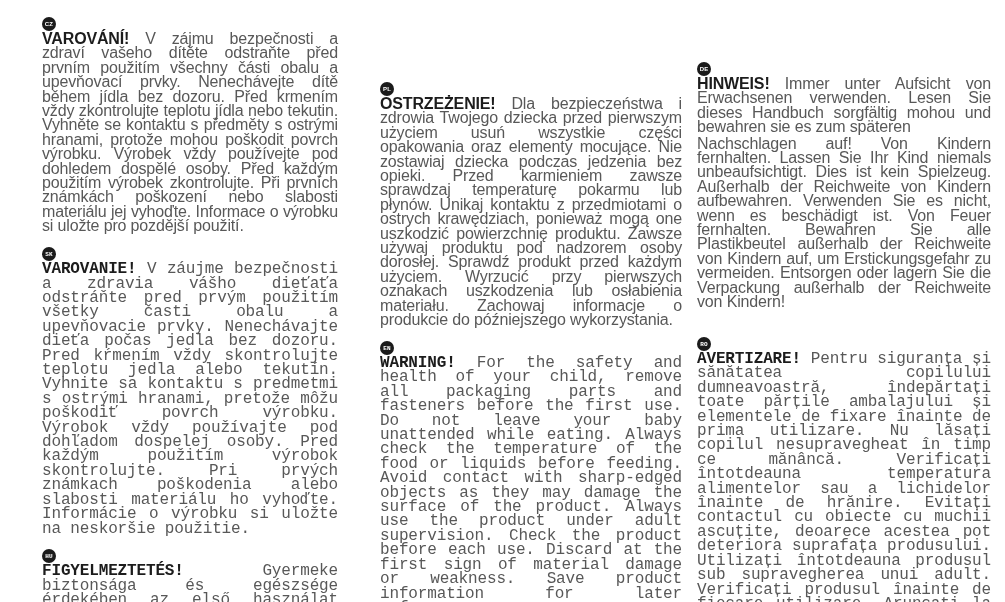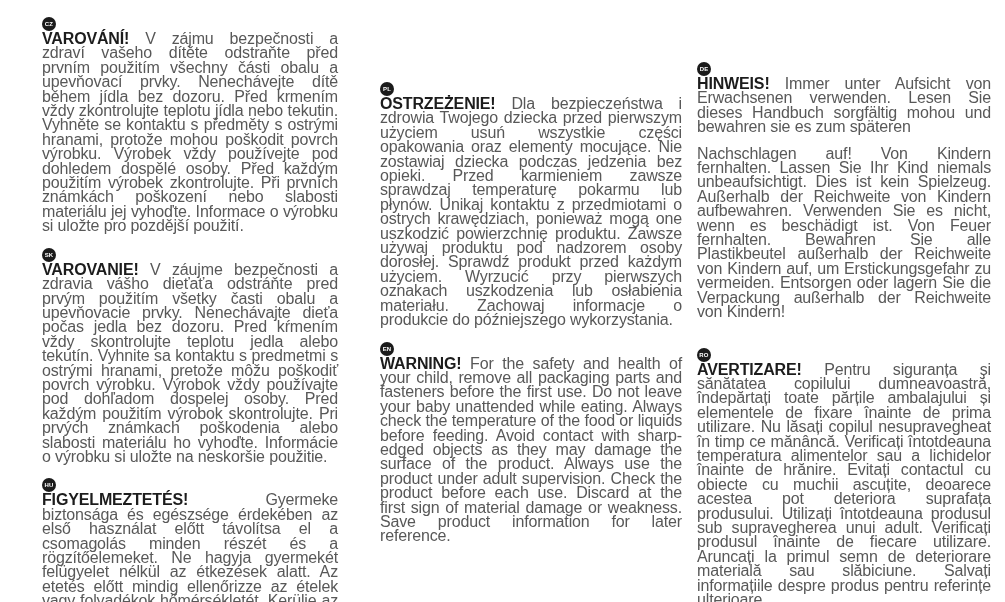--- a/index.html
+++ b/index.html
@@ -16,21 +16,21 @@
     font-family: "Liberation Sans", "DejaVu Sans", sans-serif;
   }
   .col {
     position: absolute;
   }
   #col-1 { left: 42px;  top: 12px; width: 296px; }
   #col-2 { left: 351px; top: 77px; width: 302px; margin-left: 29px; }
   #col-3 { left: 697px; top: 57px; width: 294px; }
 
   .notice { margin: 0; }
-  .notice + .notice { margin-top: 9px; }
+  .notice + .notice { margin-top: 9px; font-family: Liberation Mono, monospace; }
   #section-ro { margin-top: 23px; }
 
   .badge {
     display: inline-flex;
     align-items: center;
     justify-content: center;
     width: 14px;
     height: 14px;
     border-radius: 50%;
     background: #1b1b1b;
@@ -48,21 +48,21 @@
     letter-spacing: -0.15px;
     color: #585858;
     text-align: justify;
     text-justify: inter-word;
   }
   .body .title {
     font-weight: 700;
     color: #1c1c1c;
   }
   .para2 {
-    margin-top: 12px;
+    margin-top: 2px;
   }
 </style>
 </head>
 <body>
 
 <div id="canvas">
 
   <div class="col" id="col-1">
 
     <section class="notice" id="section-cz">

